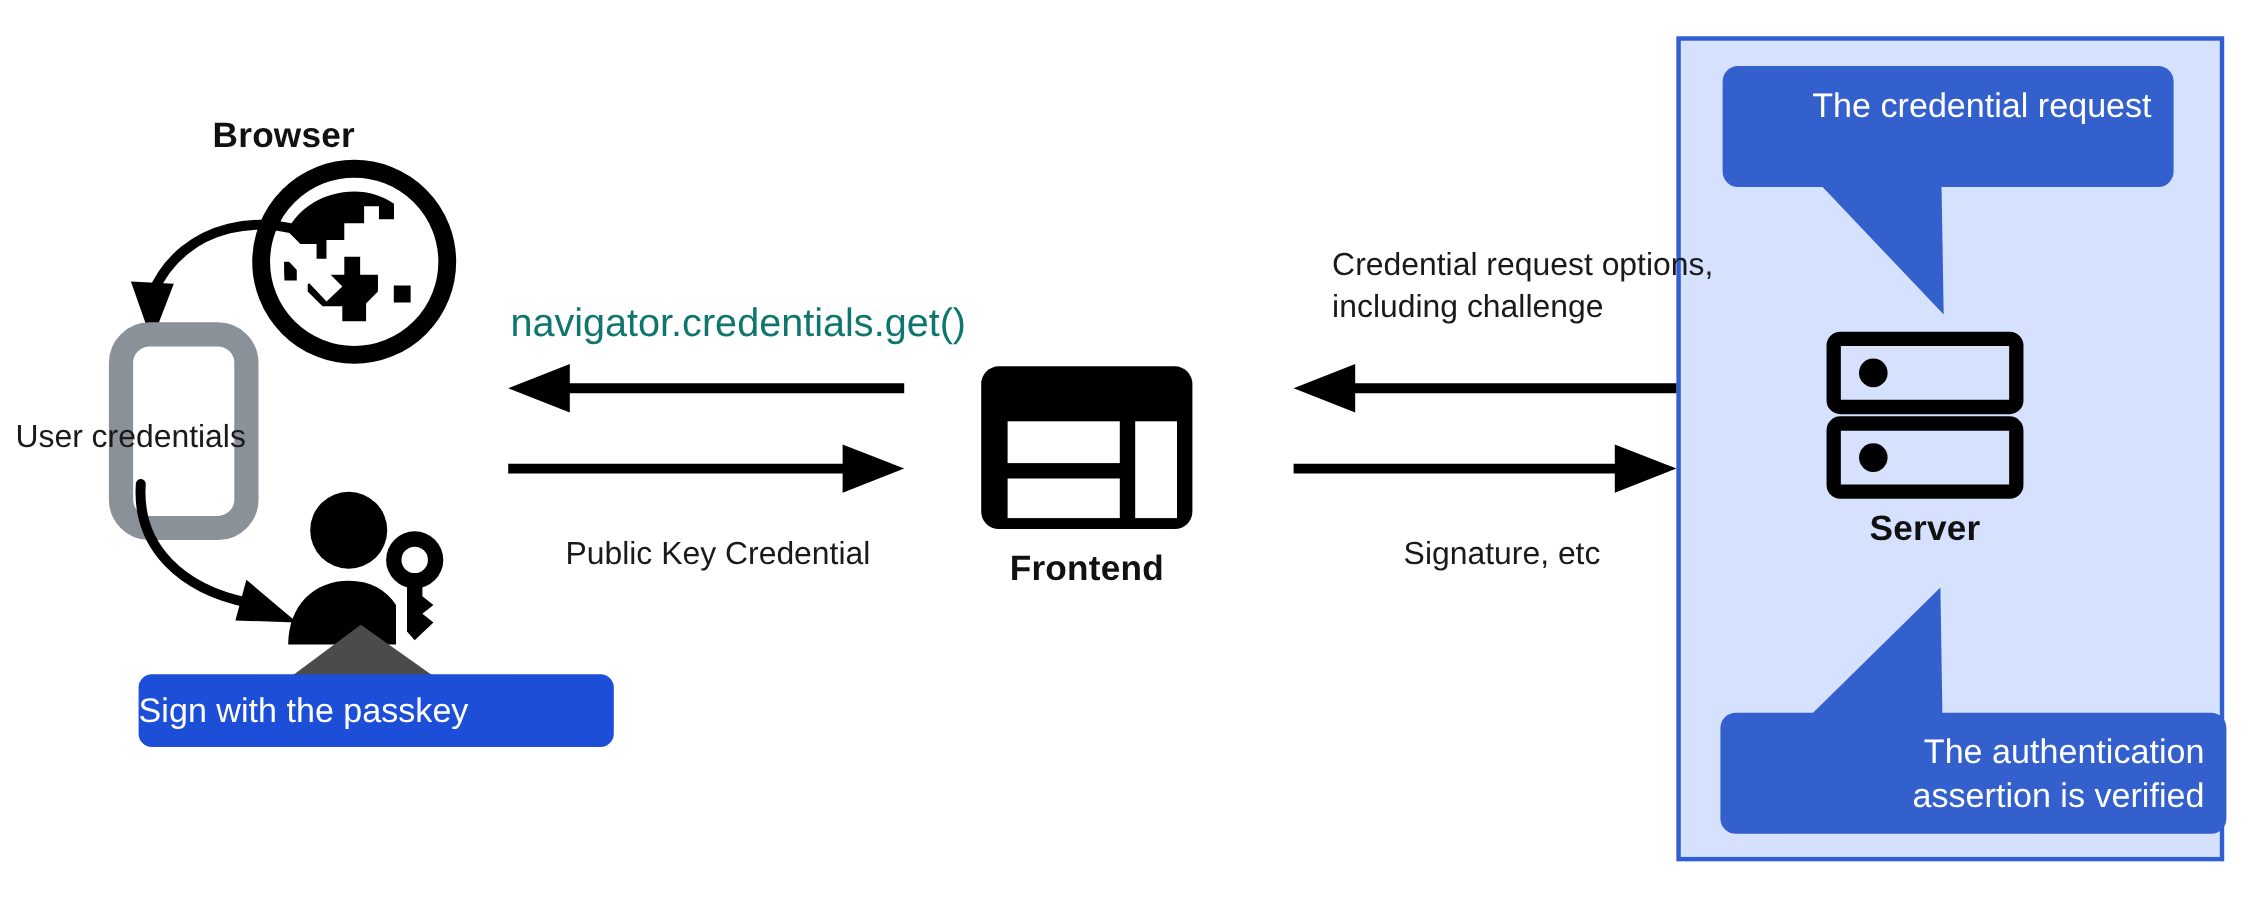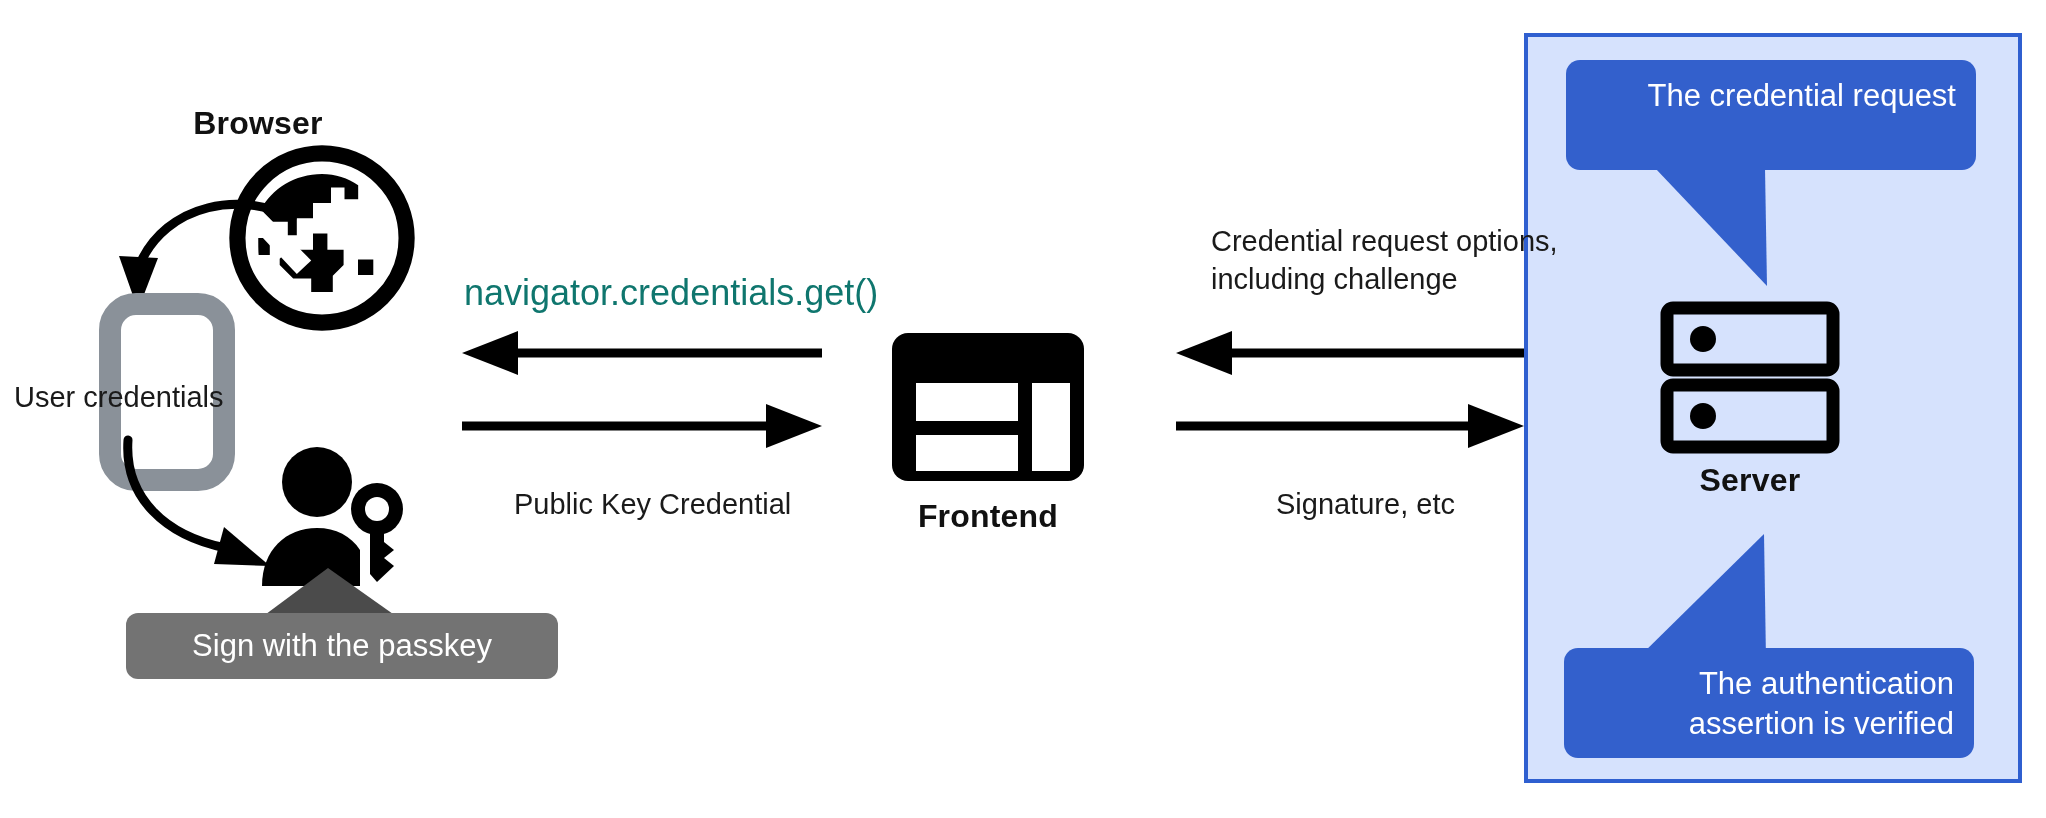--- a/index.html
+++ b/index.html
@@ -68,28 +68,28 @@
     padding: 16px 20px 18px 20px;
     box-sizing: border-box;
   }
 
   
   #passkey-tooltip {
     left: 126px;
     top: 613px;
     width: 432px;
     height: 66px;
-    background: #737373;
+    background: #1d4ed8;
     border-radius: 12px;
     color: #ffffff;
     font-family: "Liberation Sans", sans-serif;
     font-size: 31px;
     display: flex;
     align-items: center;
-    justify-content: center;
+    justify-content: flex-start;
     box-sizing: border-box;
   }
   #passkey-tooltip-tail {
     left: 250px;
     top: 568px;
     width: 190px;
     height: 58px;
   }
 
   svg { display: block; overflow: visible; }
@@ -245,18 +245,18 @@
   <div class="abs" style="left:1660px; top:462px; width:180px;">
     <div class="node-label">Server</div>
   </div>
 
   <div class="abs" style="left:1636px; top:534px; width:200px; height:126px;">
     <svg width="200" height="126" viewBox="0 0 200 126">
       <path d="M0 126 L128 0 L130 126 Z" fill="#3360cc"></path>
     </svg>
   </div>
 
-  <div class="abs bubble-blue" style="left:1564px; top:648px; width:410px; height:110px;">
+  <div class="abs bubble-blue" style="left:1564px; top:648px; width:460px; height:110px;">
     <div>The authentication</div>
     <div>assertion is verified</div>
   </div>
 
 </div>
 
 </body></html>

